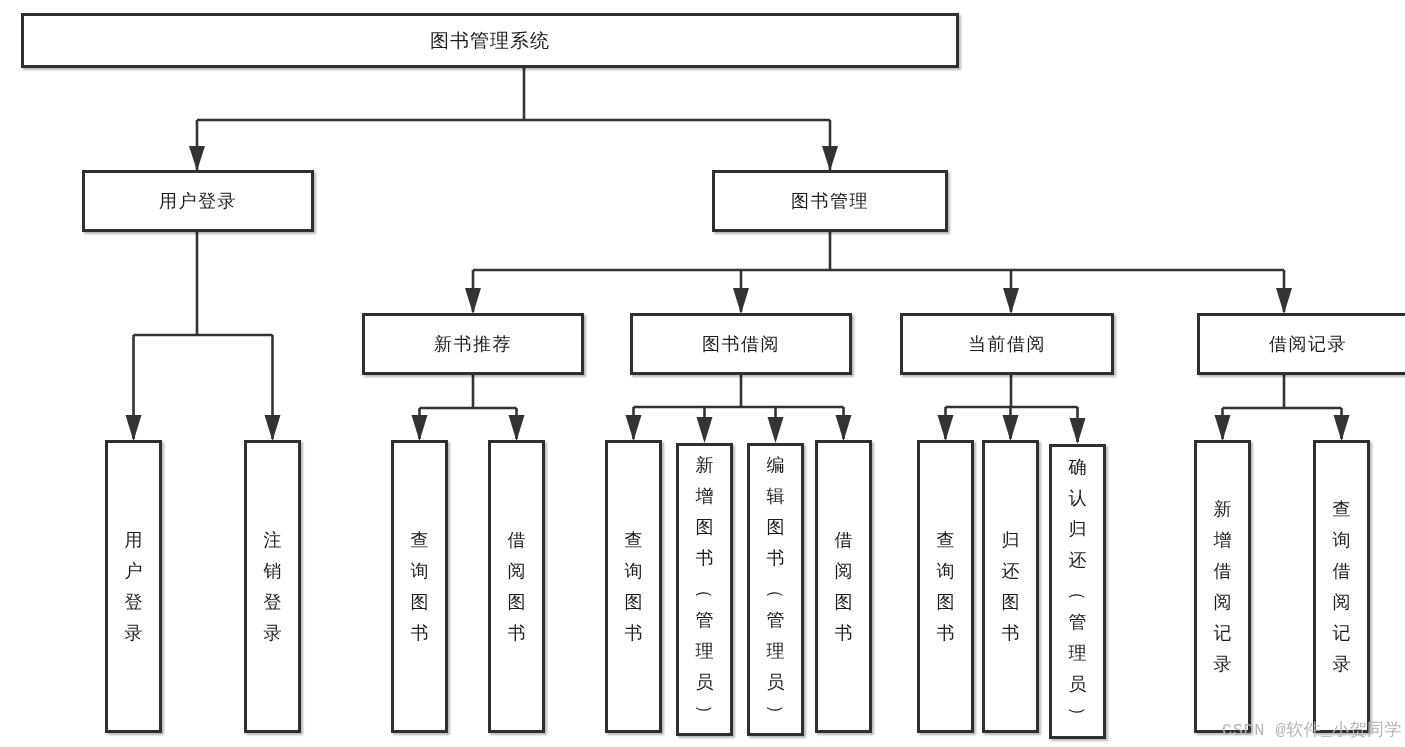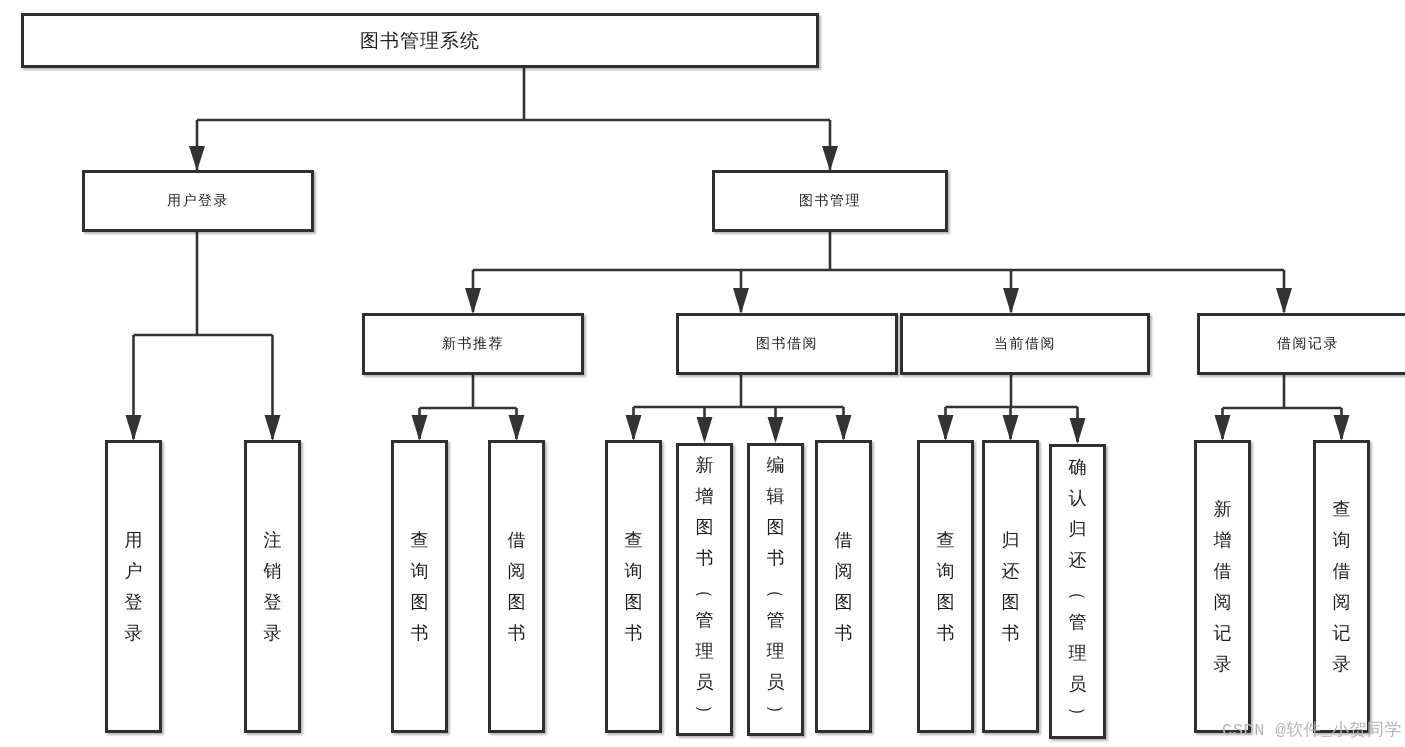--- a/index.html
+++ b/index.html
@@ -23,21 +23,21 @@
   .ahead{fill:var(--line);stroke:none;}
   .node{
     position:absolute;
     background:#fff;
     border:3px solid var(--border);
     box-shadow:2px 2px 2px rgba(0,0,0,.28);
     display:flex;align-items:center;justify-content:center;
     box-sizing:border-box;
   }
   .hlabel{
-    font-size:14px;letter-spacing:1.5px;white-space:nowrap;
+    font-size:18px;letter-spacing:1.5px;white-space:nowrap;
     color:var(--text);
   }
   .root-label{font-size:19px;letter-spacing:1px;}
   .leaf{
     flex-direction:column;
     width:57px;top:440px;height:293px;
   }
   .vchar{
     height:31px;line-height:31px;width:100%;
     text-align:center;font-size:18px;color:var(--text);
@@ -109,38 +109,38 @@
     <polygon class="ahead" points="1077.5,444 1069.5,418 1085.5,418"></polygon>
 
     <path class="cline" d="M1284 375 V408"></path>
     <path class="cline" d="M1222.5 408 H1341.5"></path>
     <path class="cline" d="M1222.5 408 V439"></path>
     <path class="cline" d="M1341.5 408 V439"></path>
     <polygon class="ahead" points="1222.5,441 1214.5,415 1230.5,415"></polygon>
     <polygon class="ahead" points="1341.5,441 1333.5,415 1349.5,415"></polygon>
   </svg>
 
-  <div class="node" style="left:21px;top:13px;width:798px;height:55px;">
+  <div class="node" style="left:21px;top:13px;width:938px;height:55px;">
     <span class="hlabel root-label">图书管理系统</span>
   </div>
 
   <div class="node" style="left:82px;top:170px;width:232px;height:62px;">
     <span class="hlabel">用户登录</span>
   </div>
   <div class="node" style="left:362px;top:313px;width:222px;height:62px;">
     <span class="hlabel">新书推荐</span>
   </div>
 
   <div class="node" style="left:712px;top:170px;width:236px;height:62px;">
     <span class="hlabel">图书管理</span>
   </div>
-  <div class="node" style="left:630px;top:313px;width:222px;height:62px;margin-left:46px;">
+  <div class="node" style="left:630px;top:313px;width:222px;height:62px;">
     <span class="hlabel">图书借阅</span>
   </div>
-  <div class="node" style="left:900px;top:313px;width:250px;height:62px;justify-content:center;">
+  <div class="node" style="left:900px;top:313px;width:214px;height:62px;justify-content:center;">
     <span class="hlabel">当前借阅</span>
   </div>
   <div class="node" style="left:1173px;top:313px;width:222px;height:62px;margin-left:24px;">
     <span class="hlabel">借阅记录</span>
   </div>
 
   <div class="node leaf vtext" style="left:105px;">
       <div class="vchar">用</div>
       <div class="vchar">户</div>
       <div class="vchar">登</div>

